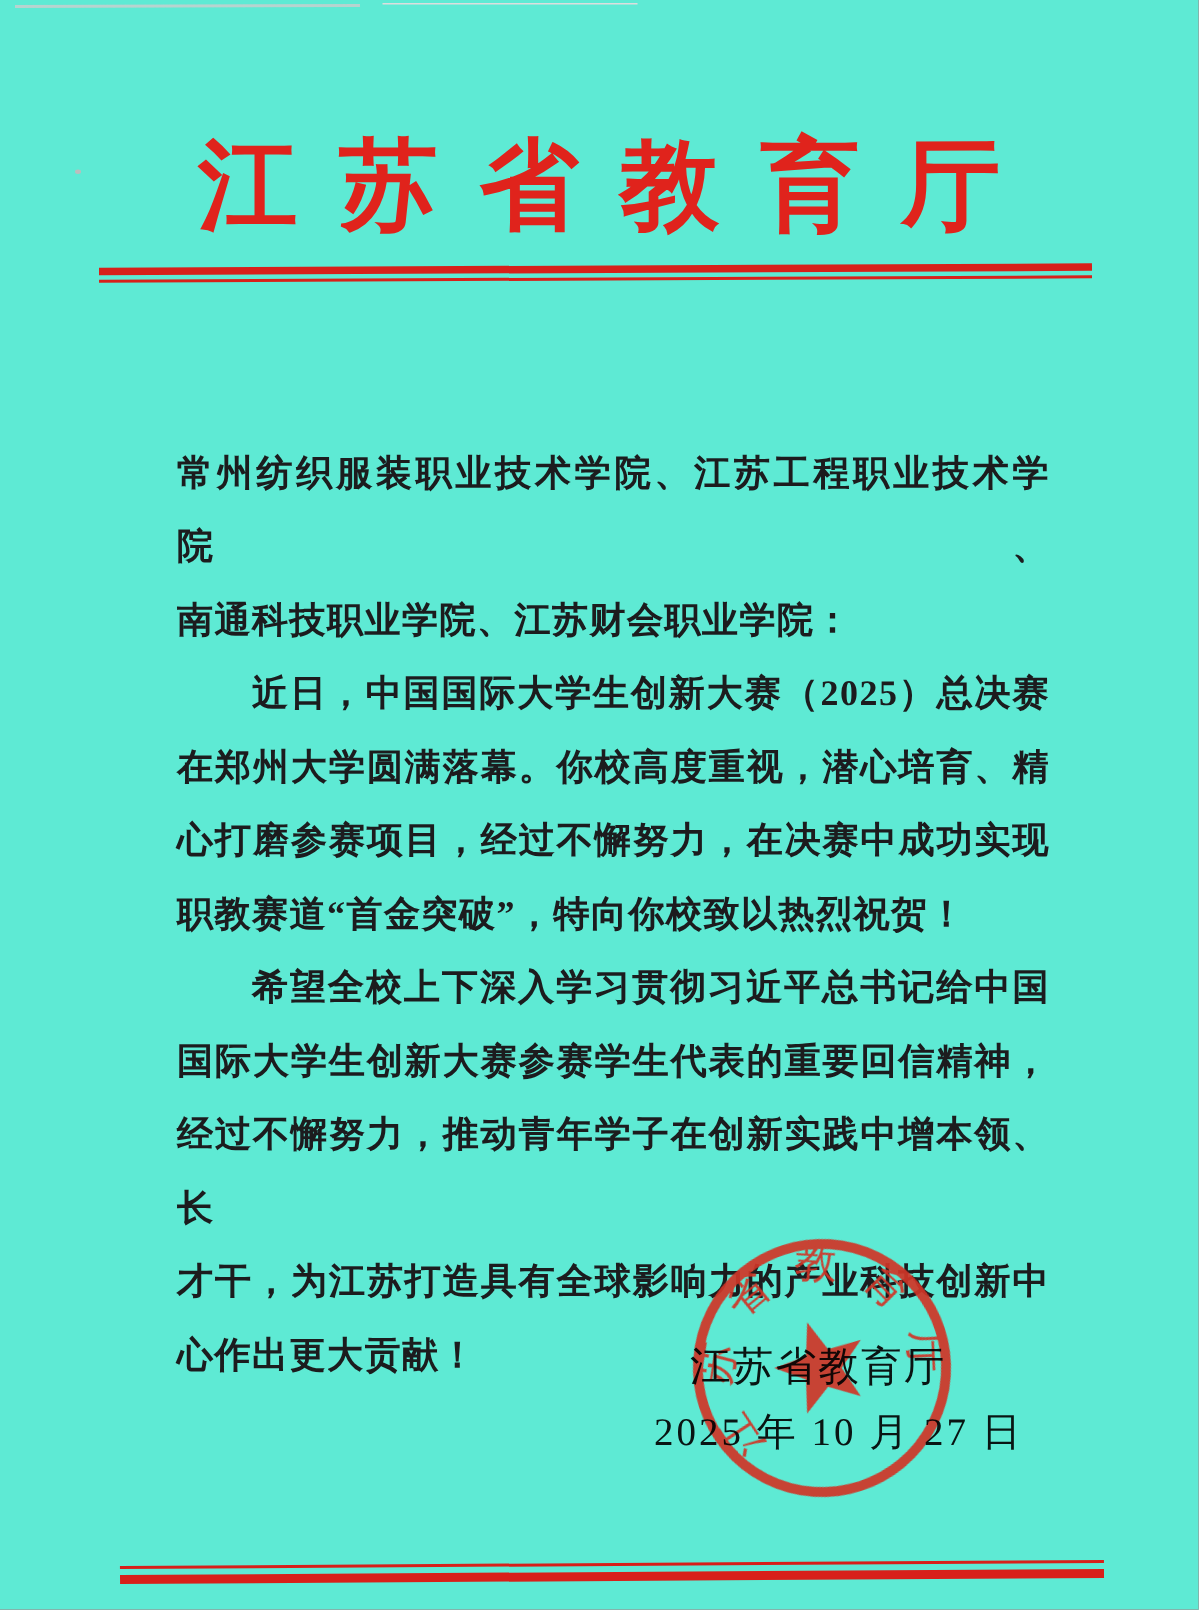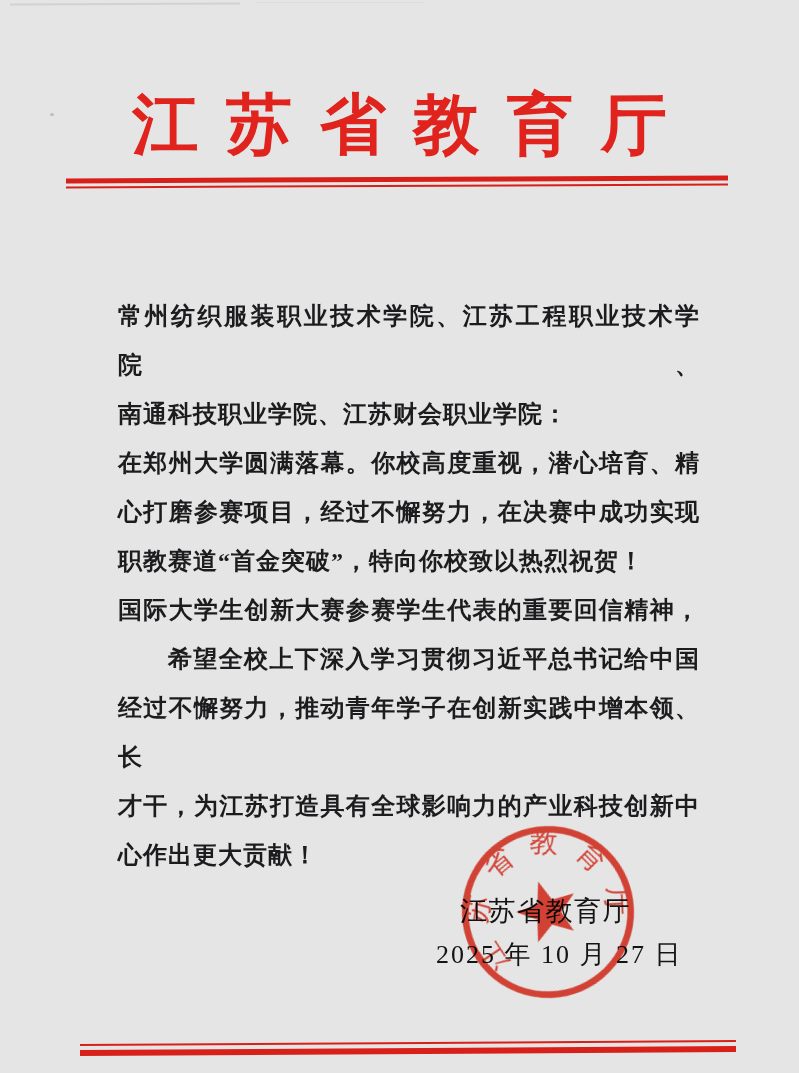--- a/index.html
+++ b/index.html
@@ -1,21 +1,21 @@
 <!DOCTYPE html>
 <html lang="zh" style="--title_red: #e0231c; --rule_red: #d8201a; --seal_red: #d03527; --ink_black: #1c1c1e;"><head>
 <meta charset="utf-8">
 <style>
   html, body { margin: 0; padding: 0; background: #888; }
   .page {
     position: relative;
     width: 799px;
     height: 1073px;
     margin: 0 auto;
-    background: #e5e5e5;
+    background: #5eead4;
     overflow: hidden;
     font-family: "Liberation Serif", "DejaVu Serif", serif;
   }
 
   
   .artifact-line-1 { position:absolute; left:10px; top:3px; width:230px; height:2px;
                      background:#cdcdcd; transform:rotate(-0.2deg); opacity:.8; }
   .artifact-line-2 { position:absolute; left:255px; top:2px; width:170px; height:1px;
                      background:#dddddd; }
   .artifact-speck  { position:absolute; left:50px; top:113px; width:4px; height:3px;
@@ -100,26 +100,27 @@
 
   <div class="rule-top">
     <div class="thick"></div>
     <div class="thin"></div>
   </div>
 
   <main class="letter-body">
     <p class="line fill">常州纺织服装职业技术学院、江苏工程职业技术学院、</p>
     <p class="line">南通科技职业学院、江苏财会职业学院：</p>
 
+    <p class="line indent fill">近日，中国国际大学生创新大赛（2025）总决赛</p>
     <p class="line fill">在郑州大学圆满落幕。你校高度重视，潜心培育、精</p>
     <p class="line fill">心打磨参赛项目，经过不懈努力，在决赛中成功实现</p>
     <p class="line">职教赛道“首金突破”，特向你校致以热烈祝贺！</p>
 
+    <p class="line indent fill">希望全校上下深入学习贯彻习近平总书记给中国</p>
     <p class="line fill">国际大学生创新大赛参赛学生代表的重要回信精神，</p>
-    <p class="line indent fill">希望全校上下深入学习贯彻习近平总书记给中国</p>
     <p class="line fill">经过不懈努力，推动青年学子在创新实践中增本领、长</p>
     <p class="line fill">才干，为江苏打造具有全球影响力的产业科技创新中</p>
     <p class="line">心作出更大贡献！</p>
   </main>
 
   <div class="sign-area">
 
     <svg class="seal" viewBox="0 0 200 200" xmlns="http://www.w3.org/2000/svg">
       <defs>
         <path id="seal-arc" d="M 68 155.4 A 64 64 0 1 1 132 155.4" fill="none"></path>

